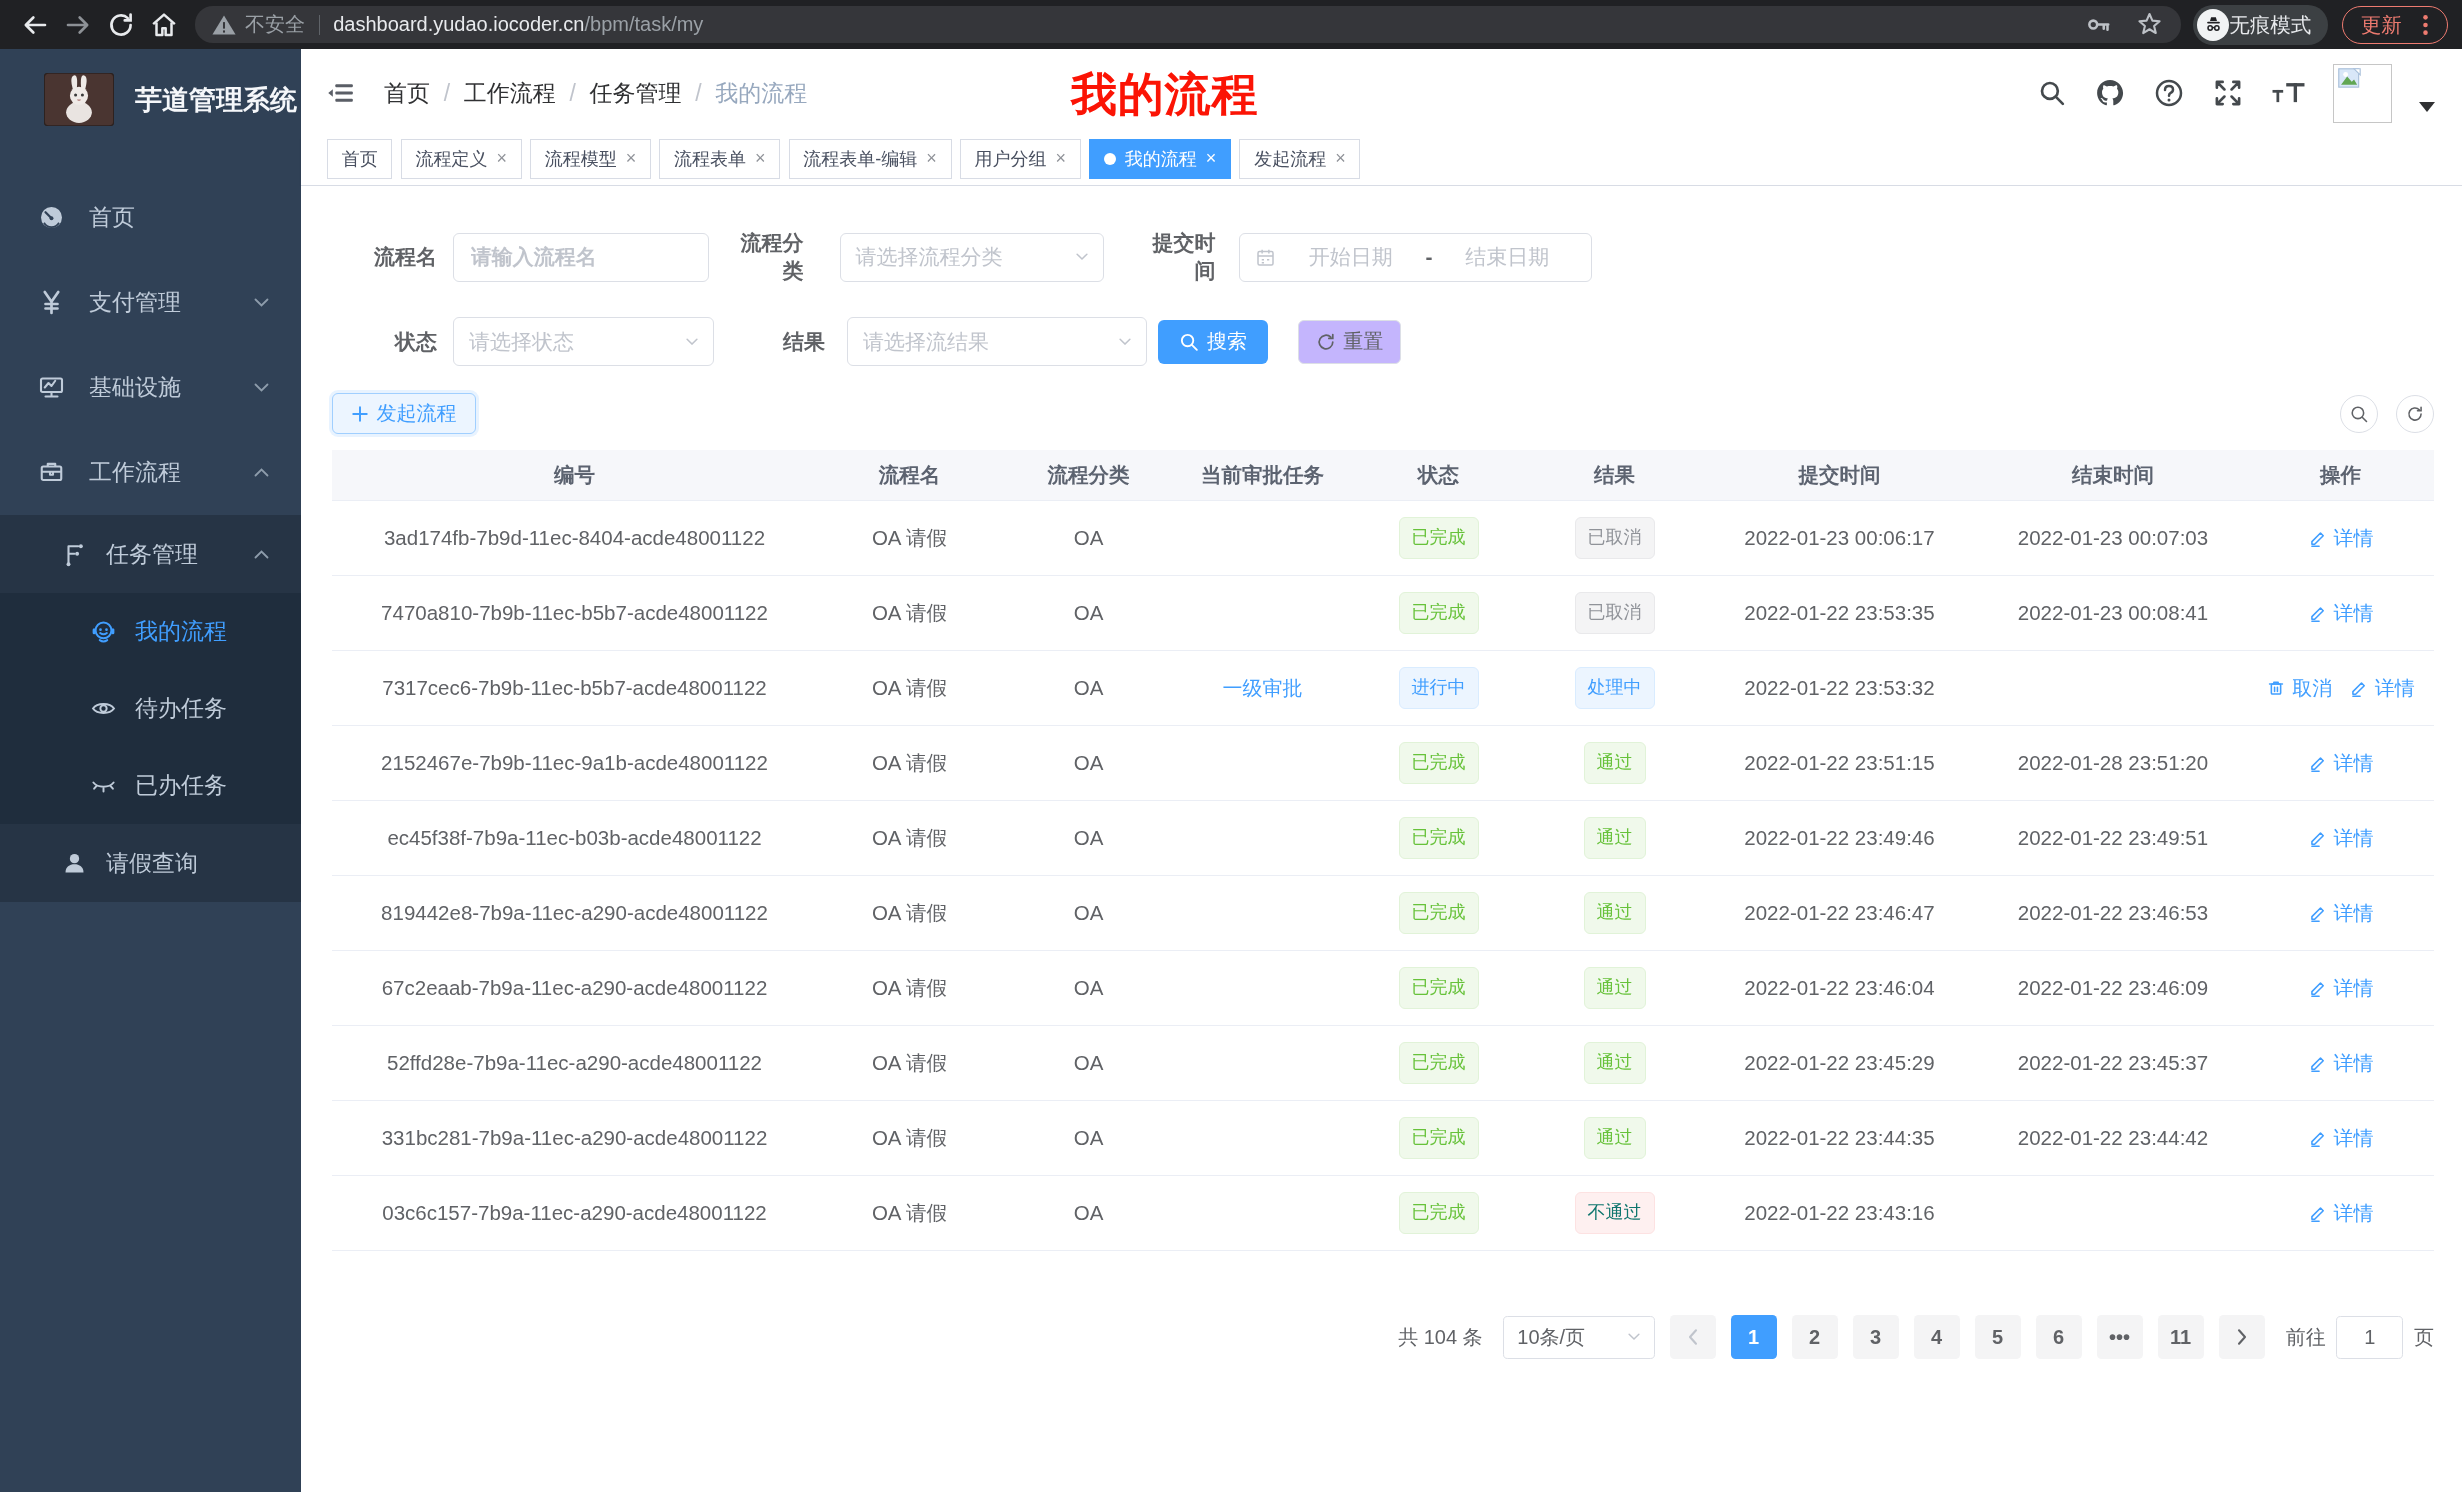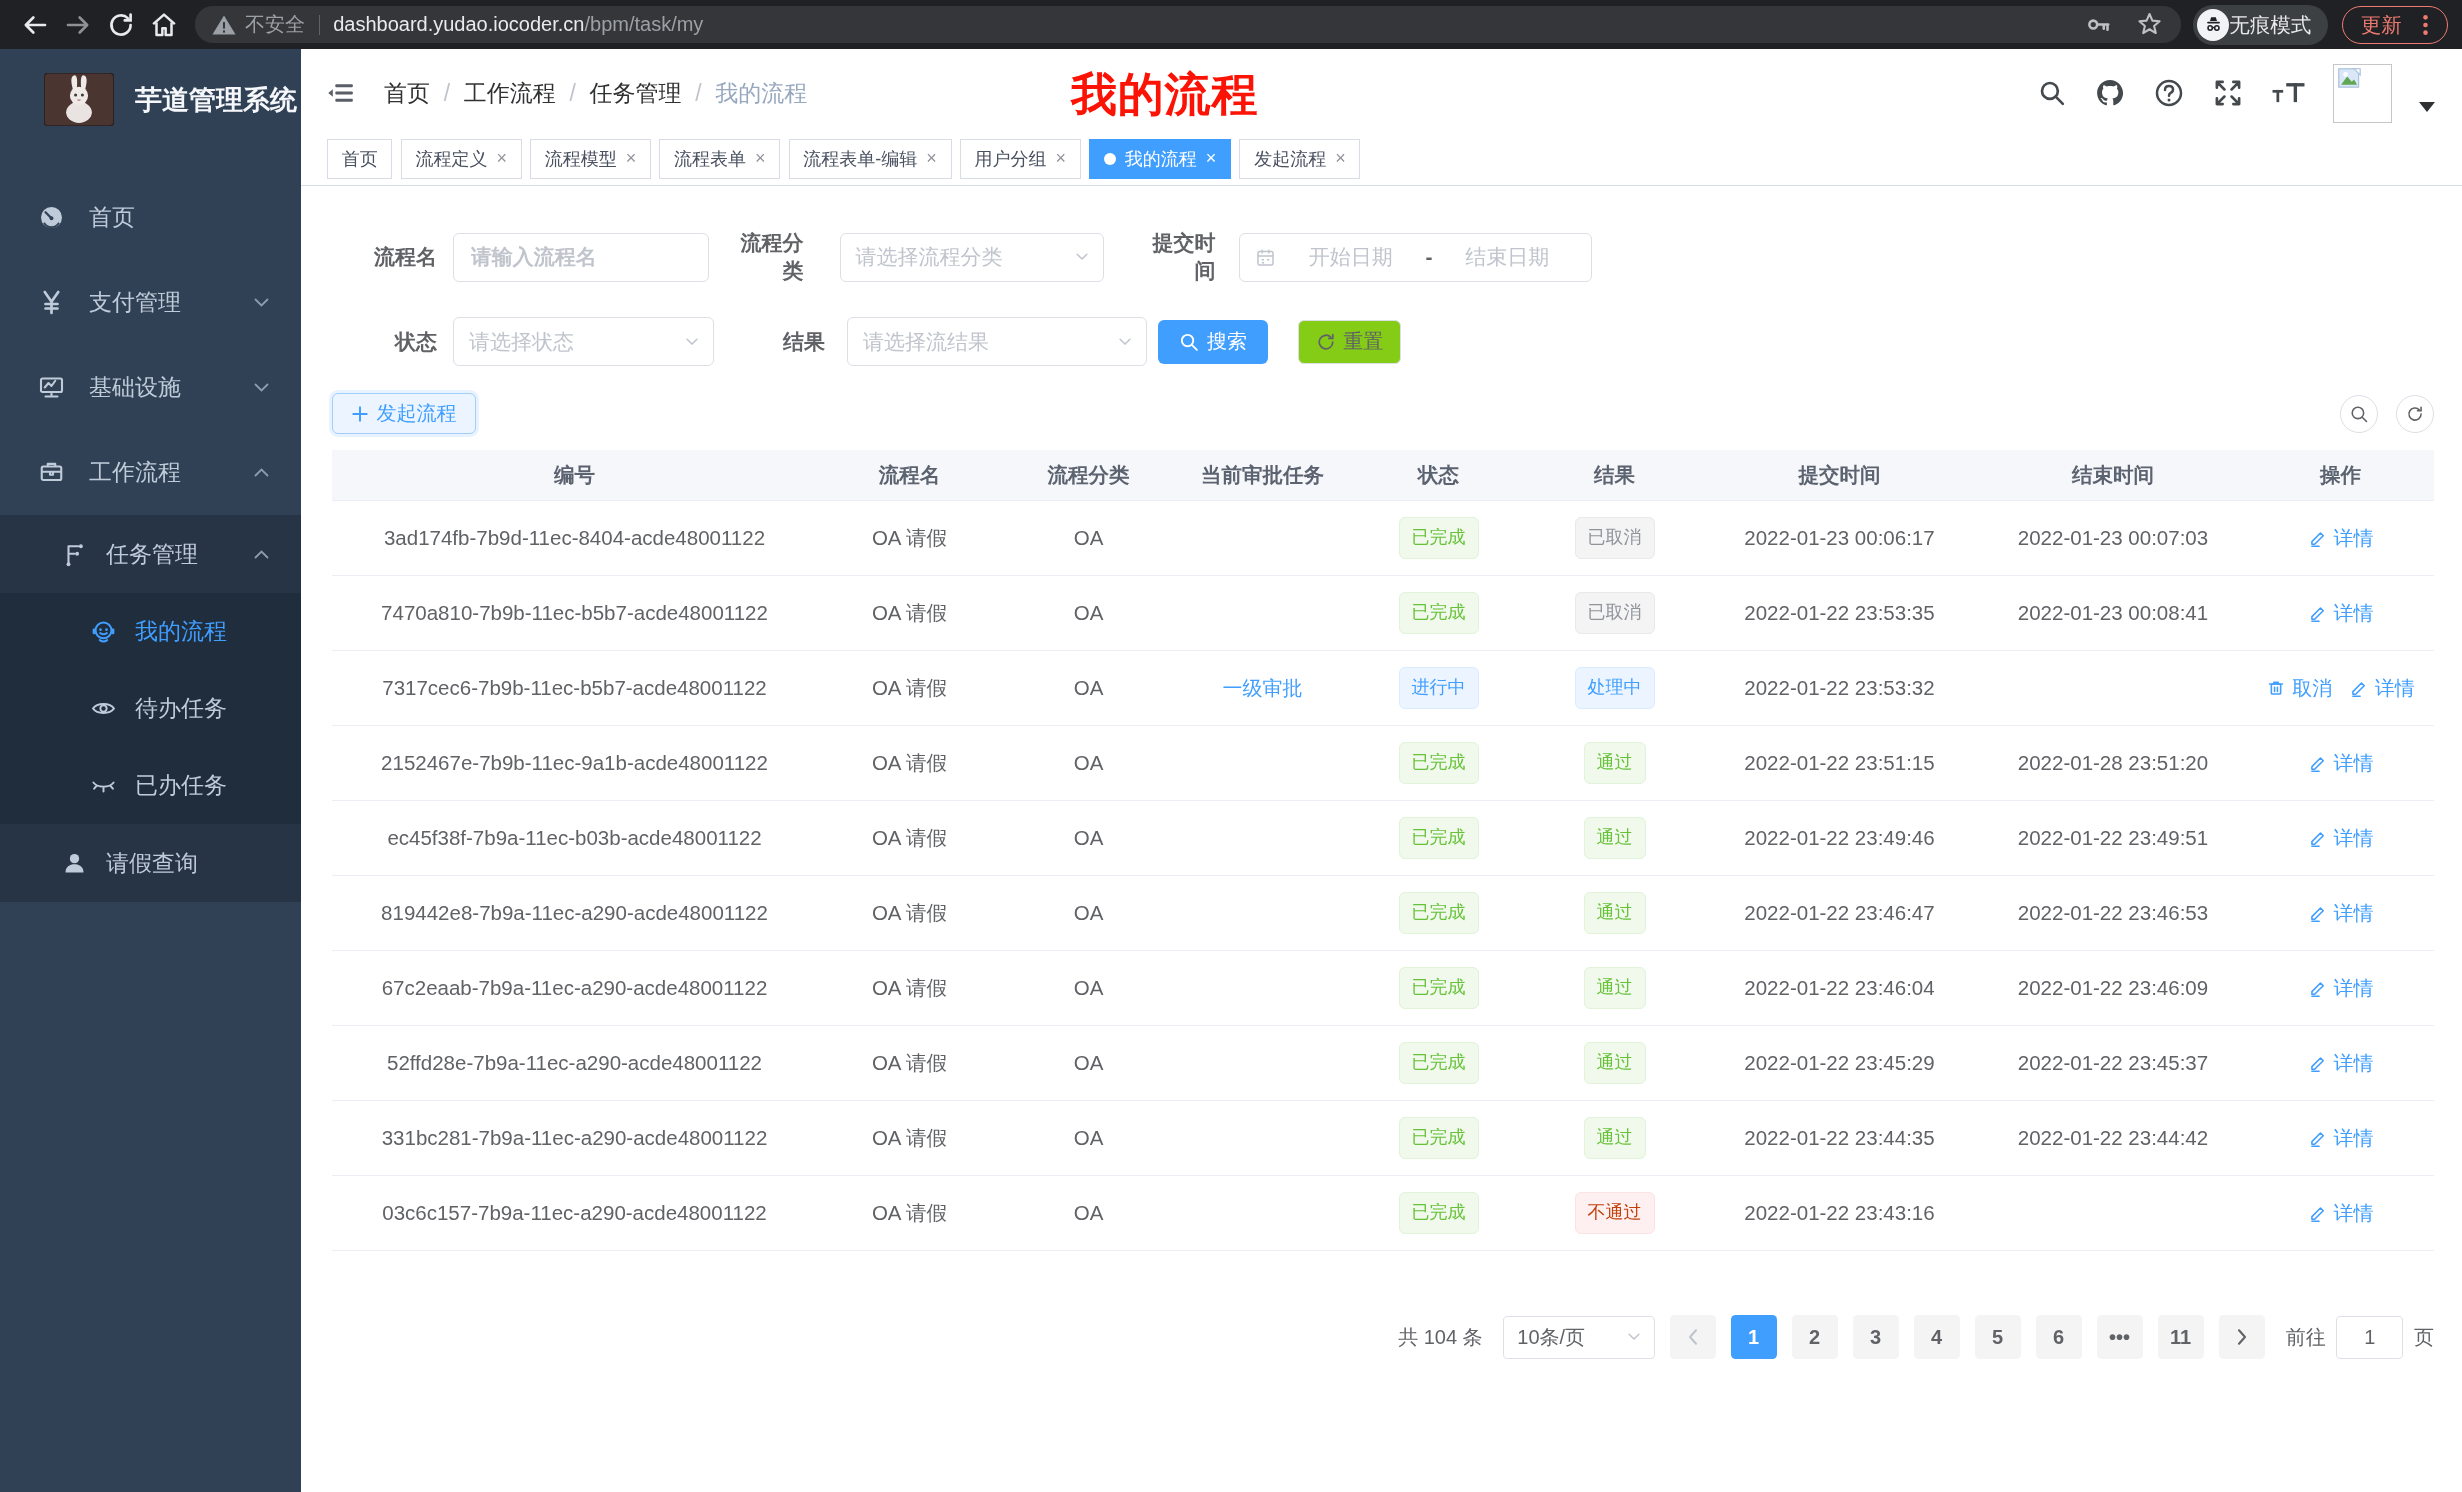--- a/index.html
+++ b/index.html
@@ -79,40 +79,40 @@
   .inp::placeholder { color:#c0c4cc; }
   .sel { height:49px; border:0.8px solid #dcdfe6; border-radius:6px; display:flex; align-items:center;
     justify-content:space-between; padding:0 15px; font-size:21px; color:#c0c4cc; background:#fff; cursor:pointer; }
   .dr { height:49px; border:0.8px solid #dcdfe6; border-radius:6px; display:flex; align-items:center;
     padding:0 15px; font-size:21px; color:#c0c4cc; gap:6px; }
   .dr .dtxt { flex:1; text-align:center; }
   .dr .dsep { color:#606266; font-weight:700; }
   .btn { display:flex; align-items:center; justify-content:center; border-radius:6px; font-size:20px;
     cursor:pointer; gap:7.6px; border:0.8px solid transparent; }
   .btn-search { margin-left:11.4px; height:44px; padding:0 20px; background:#409eff; color:#fff; }
-  .btn-reset { margin-left:30px; height:44px; padding:0 16.7px; background:#84cc16; border-color:#dcdfe6; color:#606266; }
+  .btn-reset { margin-left:30px; height:44px; padding:0 16.7px; background:#c4b5fd; border-color:#dcdfe6; color:#606266; }
 
   .toolbar { margin:27px 28px 0 31px; display:flex; align-items:center; justify-content:space-between; }
   .btn-create { height:41px; padding:0 18px; background:#ecf5ff; border-color:#a0cfff; color:#409eff;
     box-shadow:0 0 0 3px rgba(64,158,255,.12); }
   .tool-right { display:flex; gap:18px; }
   .circle-btn { width:38px; height:38px; border-radius:50%; border:0.8px solid #dcdfe6; background:#fff;
     display:flex; align-items:center; justify-content:center; color:#606266; cursor:pointer; }
 
   
   .tbl { margin:16px 28px 0 31px; width:2102px; font-size:20.5px; color:#606266; }
   .thead { display:flex; height:51px; background:#f6f7fa; align-items:center; border-bottom:0.8px solid #ebeef5; }
   .th { font-weight:700; color:#5c6370; display:flex; align-items:center; justify-content:center; flex:none; }
   .trow { display:flex; height:75px; align-items:center; border-bottom:0.8px solid #ebeef5; }
   .td { display:flex; align-items:center; justify-content:center; flex:none; text-align:center; line-height:1.3; }
   .badge { display:inline-flex; align-items:center; padding:8.4px 12px; border-radius:6px; font-size:18px; border:0.8px solid; }
   .badge.success { color:#67c23a; background:#f0f9eb; border-color:#e1f3d8; }
   .badge.info    { color:#909399; background:#f4f4f5; border-color:#e9e9eb; }
   .badge.primary { color:#409eff; background:#ecf5ff; border-color:#d9ecff; }
-  .badge.danger  { color:#c2410c; background:#fef0f0; border-color:#fde2e2;text-align:center; }
+  .badge.danger  { color:#0f766e; background:#fef0f0; border-color:#fde2e2;text-align:center; }
   .link { color:#409eff; cursor:pointer; display:inline-flex; align-items:center; gap:6px; font-size:20px; }
   .acts { display:flex; gap:16.7px; }
 
   
   .pager { margin:64px 28px 0 0; display:flex; align-items:center; justify-content:flex-end; font-size:20px; color:#606266; }
   .pg-total { margin-right:20px; }
   .pg-size { width:152px; height:43px; border:0.8px solid #dcdfe6; border-radius:4.6px; display:flex; align-items:center;
     justify-content:space-between; padding:0 13.7px; color:#606266; cursor:pointer; background:#fff; }
   .pg-btn { min-width:46px; height:44px; padding:0 6px; margin-left:15px; background:#f4f4f5; border-radius:4.6px;
     display:flex; align-items:center; justify-content:center; font-weight:700; cursor:pointer; color:#606266; }

